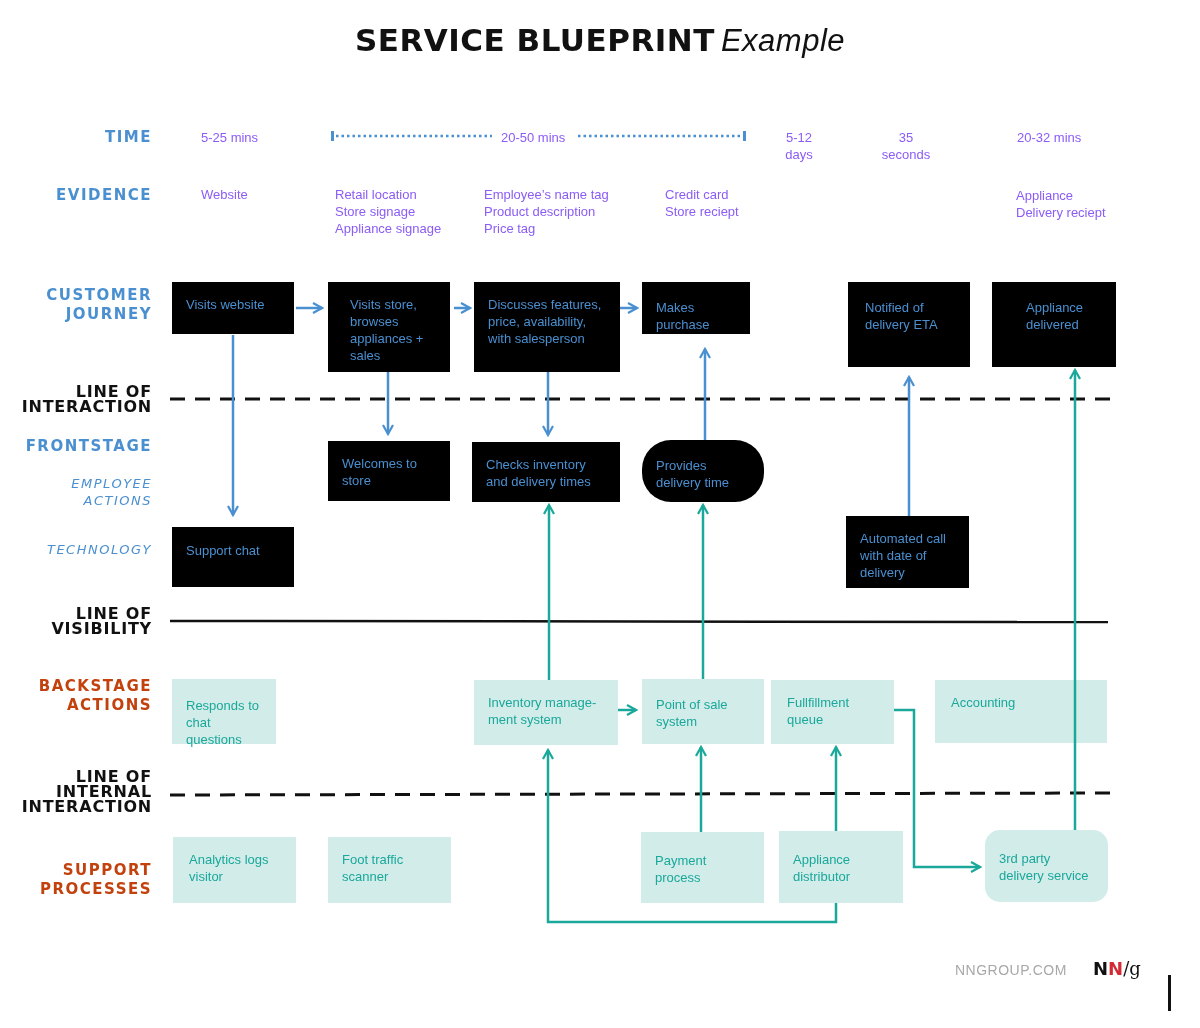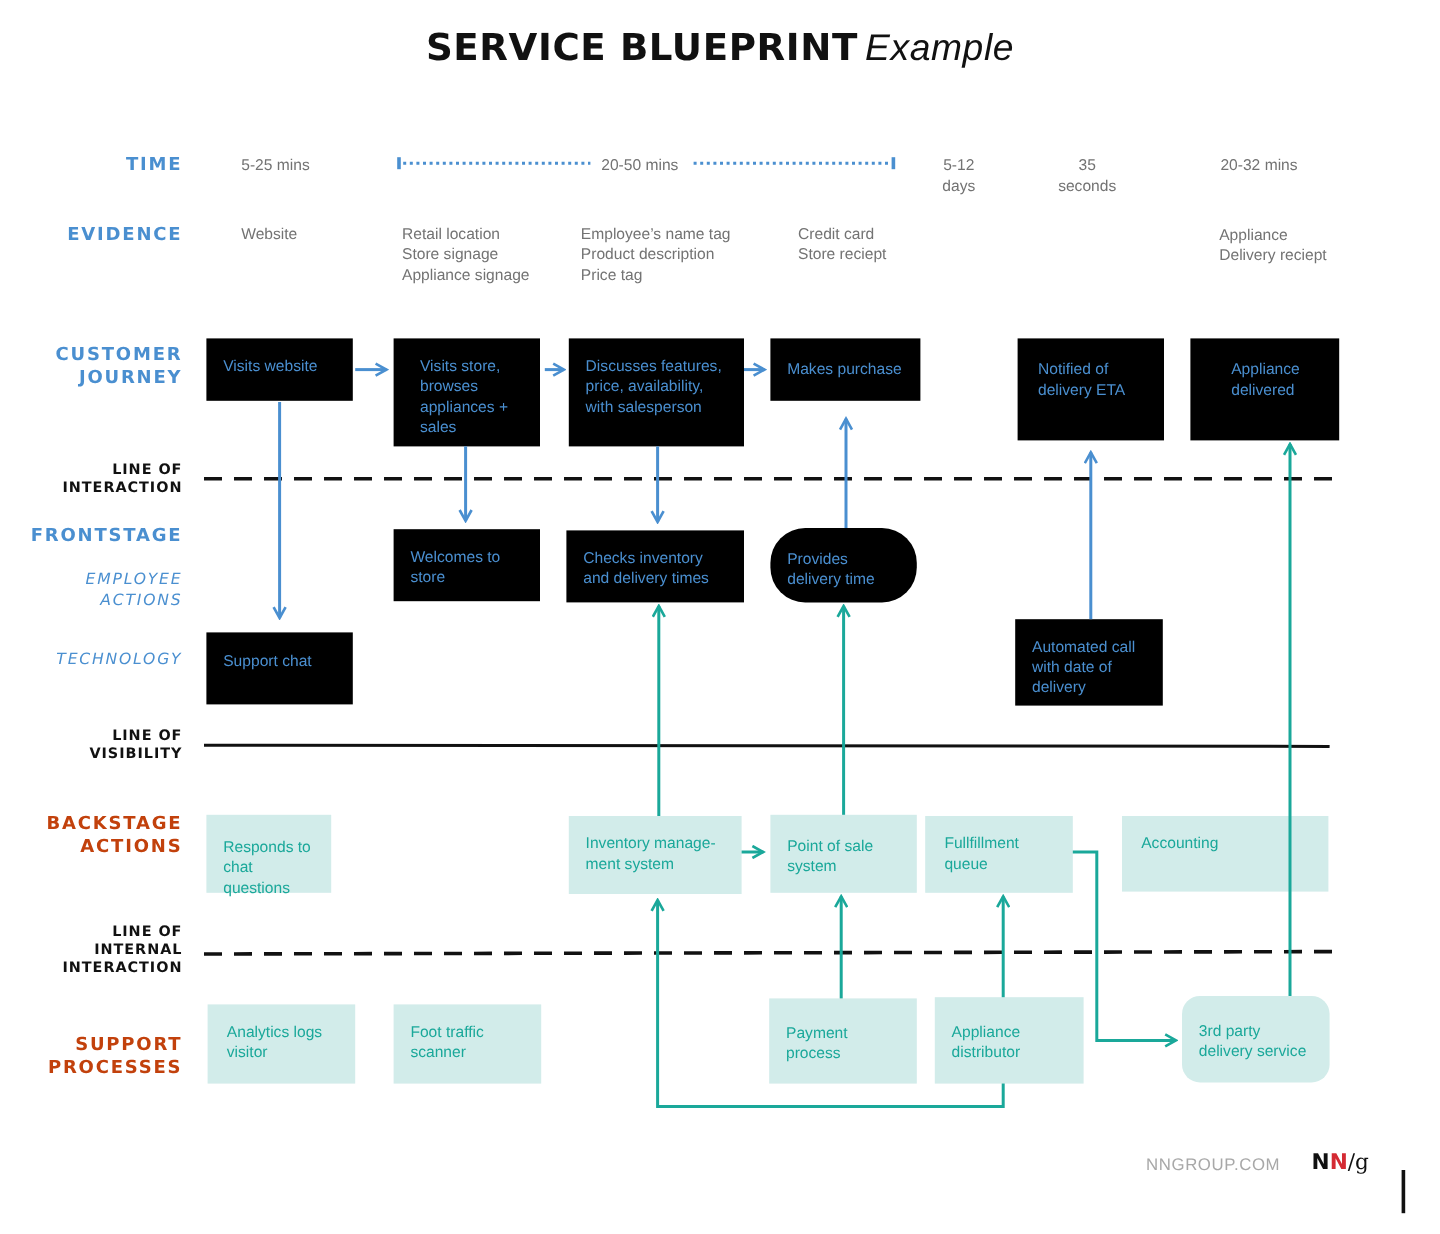--- a/index.html
+++ b/index.html
@@ -6,24 +6,24 @@
   html, body { width: 1200px; height: 1028px; background: #ffffff; overflow: hidden; }
   body { position: relative; font-family: "Liberation Sans", "DejaVu Sans", sans-serif; }
 
   .title { position: absolute; left: 0; top: 22px; width: 1200px; text-align: center; font-size: 31px; color: #111; letter-spacing: 0.5px; }
   .title .bold { font-family: "DejaVu Sans", sans-serif; font-weight: bold; }
   .title .ital { font-family: "Liberation Sans", sans-serif; font-style: italic; font-weight: normal; margin-left: 6px; }
 
   .row-label { position: absolute; right: 1048px; text-align: right; font-family: "DejaVu Sans", sans-serif; font-weight: bold; letter-spacing: 1.5px; line-height: 19px; font-size: 15px; white-space: nowrap; }
   .row-label.blue { color: #4a8fd0; }
   .row-label.teal { color: #c2410c; }
-  .row-label.black { color: #111; font-size: 12px; line-height: 15px; letter-spacing: 0.8px; }
+  .row-label.black { color: #111; font-size: 16px; line-height: 15px; letter-spacing: 0.8px; }
   .row-label.sub { font-weight: normal; font-style: italic; font-family: "DejaVu Sans", sans-serif; font-size: 13px; letter-spacing: 1.5px; line-height: 17px; }
 
-  .meta { position: absolute; color: #737373; font-size: 13px; line-height: 17px; white-space: nowrap; }
+  .meta { position: absolute; color: #8b5cf6; font-size: 13px; line-height: 17px; white-space: nowrap; }
   .meta.center { text-align: center; }
 
   .box { position: absolute; padding: 14px 14px; font-size: 13px; line-height: 17px; }
   .box.blue { background: #000000; color: #4a8fd0; }
   .box.teal { background: #d2ecea; color: #1aa89a; }
 
   svg.overlay { position: absolute; left: 0; top: 0; width: 1200px; height: 1028px; pointer-events: none; }
 
   .footer { position: absolute; top: 962px; left: 955px; font-size: 14px; color: #a8a8a8; letter-spacing: 0.5px; white-space: nowrap; }
   .logo { position: absolute; top: 958px; left: 1093px; font-family: "DejaVu Sans", sans-serif; font-weight: bold; font-size: 18px; color: #111; white-space: nowrap; }
@@ -102,21 +102,21 @@
   <div>Store reciept</div>
 </div>
 <div class="meta" style="left:1016px; top:187px;">
   <div>Appliance</div>
   <div>Delivery reciept</div>
 </div>
 
 <div class="box blue" style="left:172px; top:282px; width:122px; height:52px;">Visits website</div>
 <div class="box blue" style="left:328px; top:282px; width:122px; height:90px; padding-left:22px;">Visits store, browses appliances + sales</div>
 <div class="box blue" style="left:474px; top:282px; width:146px; height:90px;">Discusses features, price, availability, with salesperson</div>
-<div class="box blue" style="left:642px; top:282px; width:125px; height:52px; padding-top:17px;">Makes purchase</div>
+<div class="box blue" style="left:642px; top:282px; width:108px; height:52px; padding-top:17px;">Makes purchase</div>
 <div class="box blue" style="left:848px; top:282px; width:122px; height:85px; padding-top:17px; padding-left:17px;">Notified of delivery ETA</div>
 <div class="box blue" style="left:992px; top:282px; width:124px; height:85px; padding-top:17px; padding-left:34px;">Appliance delivered</div>
 
 <div class="box blue" style="left:328px; top:441px; width:122px; height:60px;">Welcomes to store</div>
 <div class="box blue" style="left:472px; top:442px; width:148px; height:60px;">Checks inventory and delivery times</div>
 <div class="box blue" style="left:642px; top:440px; width:122px; height:62px; padding-top:17px;border-radius:29px;">Provides delivery time</div>
 
 <div class="box blue" style="left:172px; top:527px; width:122px; height:60px; padding-top:15px;">Support chat</div>
 <div class="box blue" style="left:846px; top:516px; width:123px; height:72px;">Automated call with date of delivery</div>
 

